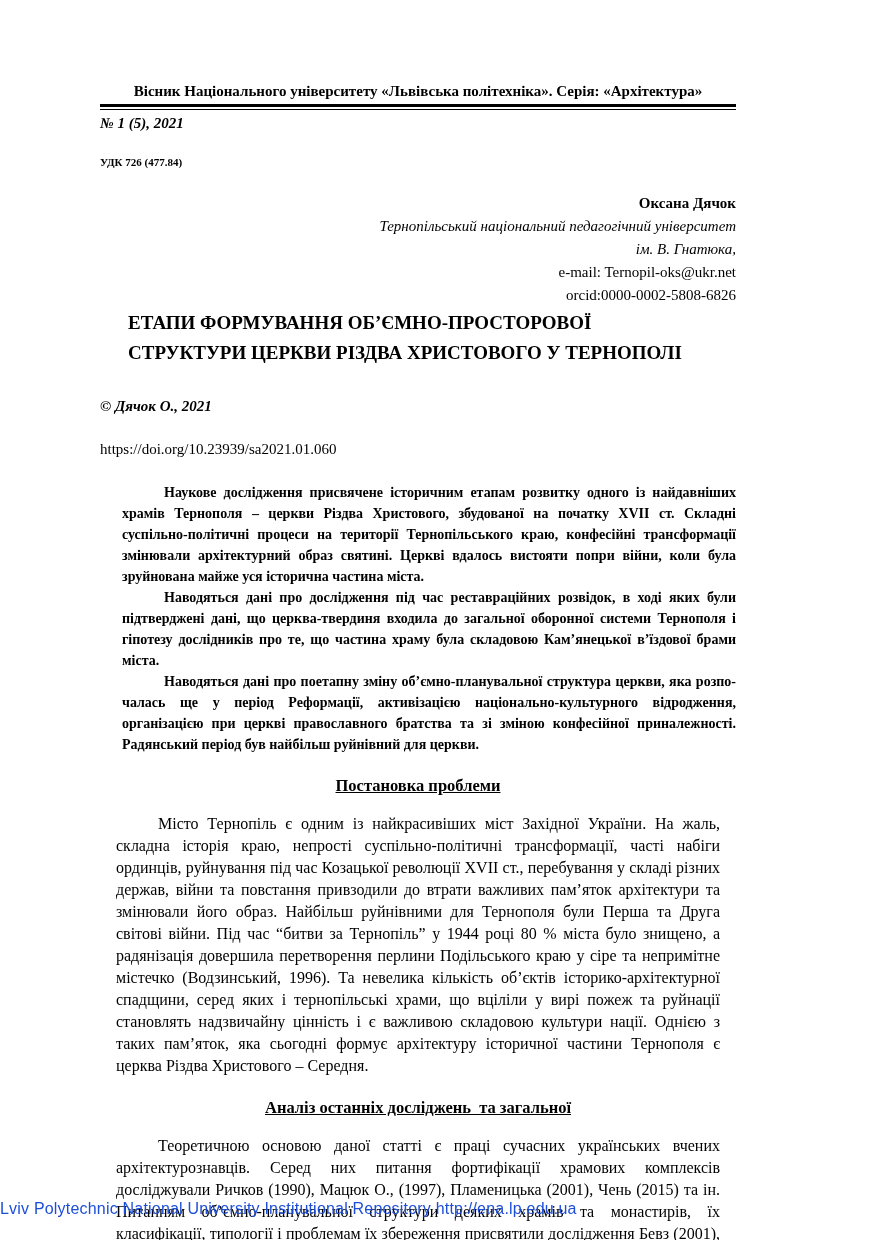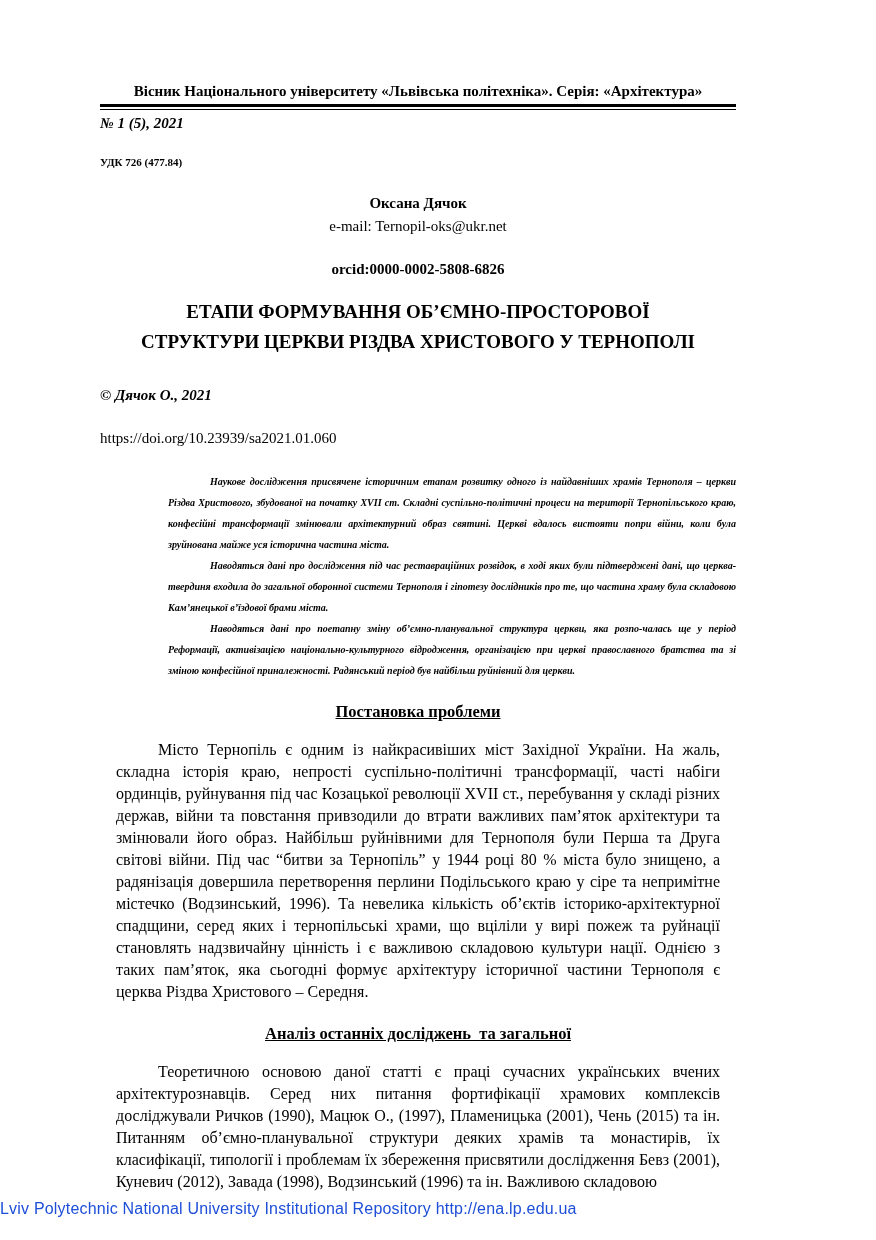--- a/index.html
+++ b/index.html
@@ -33,52 +33,51 @@
     font-size: 15px;
     margin-top: 5px;
     font-style: italic;
   }
   .udc {
     font-weight: bold;
     font-size: 11px;
     margin-top: 24px;
   }
   .author-block {
-    text-align: center;
+    text-align: right;
     font-size: 15px;
     line-height: 23px;
     margin-top: 24px;
   }
   .author-name { font-weight: bold; }
   .affil { font-style: italic; }
-  .orcid { font-weight: bold; margin-top: 20px; }
+  .orcid { font-weight: normal; }
   .article-title {
-    text-align: center;
+    text-align: left;
     font-weight: bold;
     font-size: 19px;
     line-height: 30px;
     max-width: 580px;
-    margin: 16px auto 0 auto;
+    margin: 1px auto 0 auto;
   }
   .copyright {
     font-weight: bold;
     font-style: italic;
     font-size: 15px;
     margin-top: 30px;
   }
   .doi {
     font-size: 15px;
     margin-top: 26px;
   }
   .abstract {
     margin-top: 24px;
-    margin-left: 68px;
+    margin-left: 22px;
     font-weight: bold;
-    font-style: italic;
-    font-size: 10px;
+    font-size: 14px;
     line-height: 21px;
     text-align: justify;
   }
   .abstract p {
     margin: 0;
     text-indent: 42px;
   }
   .sec-heading {
     text-align: center;
     font-weight: bold;
@@ -113,20 +112,22 @@
   <div class="journal-header">Вісник Національного університету «Львівська політехніка». Серія: «Архітектура»</div>
 
   <div class="journal-rule"></div>
 
   <div class="issue">№ 1 (5), 2021</div>
 
   <div class="udc">УДК 726 (477.84)</div>
 
   <div class="author-block">
     <div class="author-name">Оксана Дячок</div>
+    <div class="affil">Тернопільський національний педагогічний університет</div>
+    <div class="affil">ім. В. Гнатюка,</div>
     <div>e-mail: Ternopil-oks@ukr.net</div>
     <div class="orcid">orcid:0000-0002-5808-6826</div>
   </div>
 
   <div class="article-title">ЕТАПИ ФОРМУВАННЯ ОБ’ЄМНО-ПРОСТОРОВОЇ СТРУКТУРИ ЦЕРКВИ РІЗДВА ХРИСТОВОГО У ТЕРНОПОЛІ</div>
 
   <div class="copyright">© Дячок О., 2021</div>
 
   <div class="doi">https://doi.org/10.23939/sa2021.01.060</div>
 

